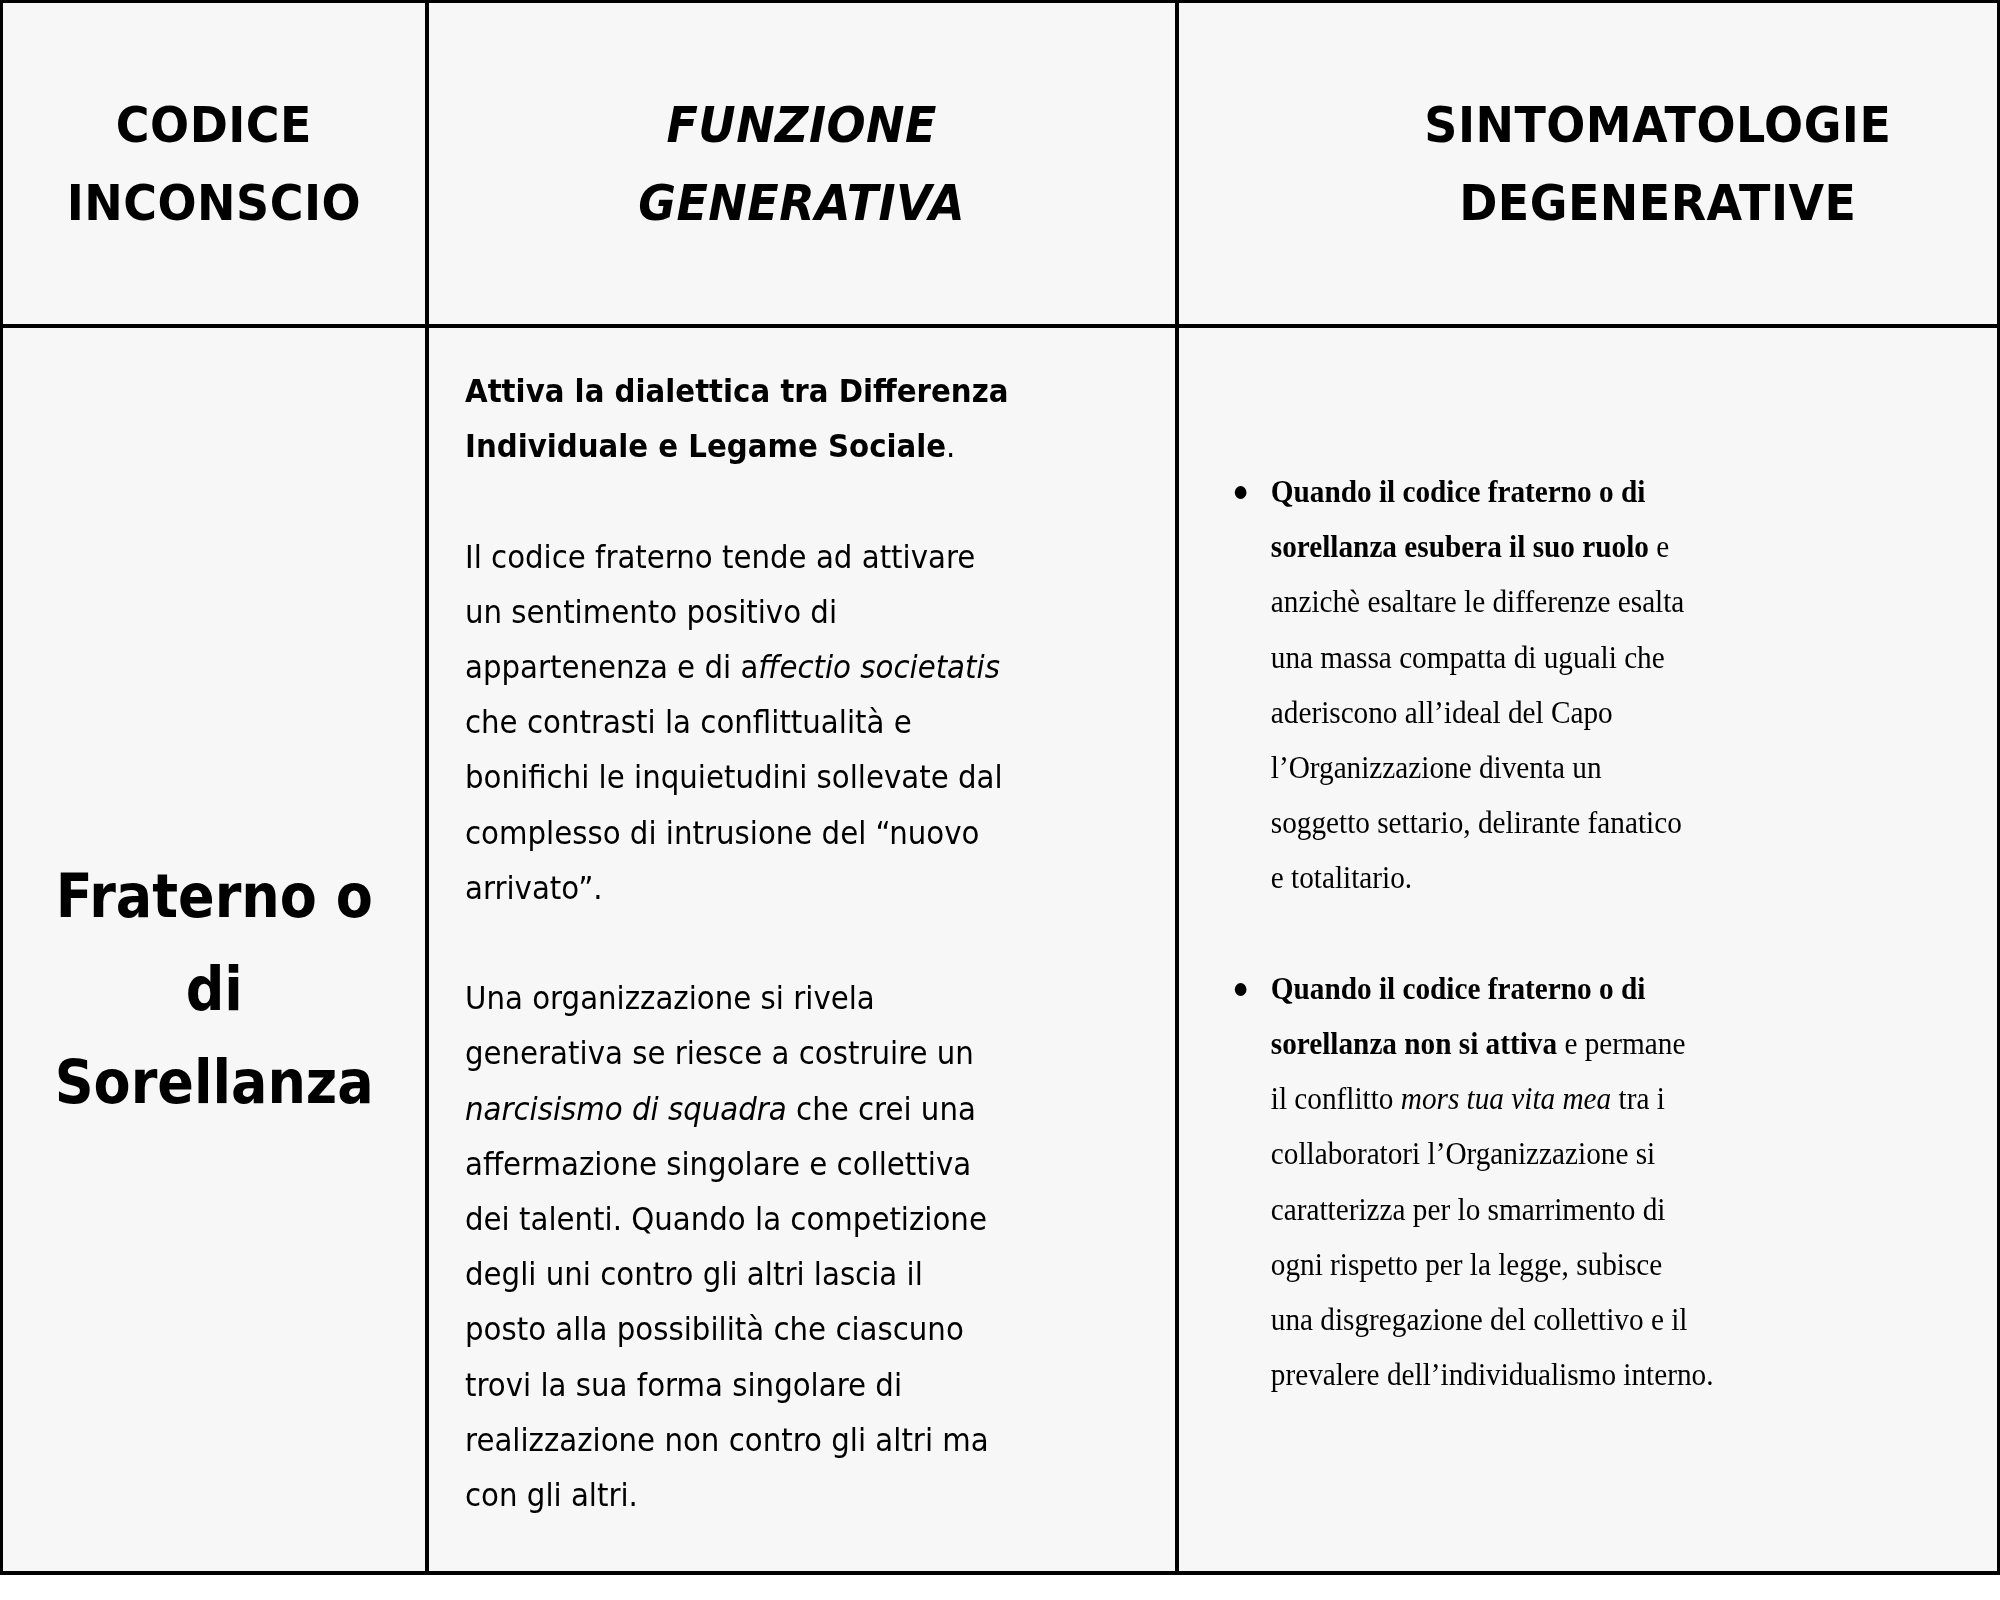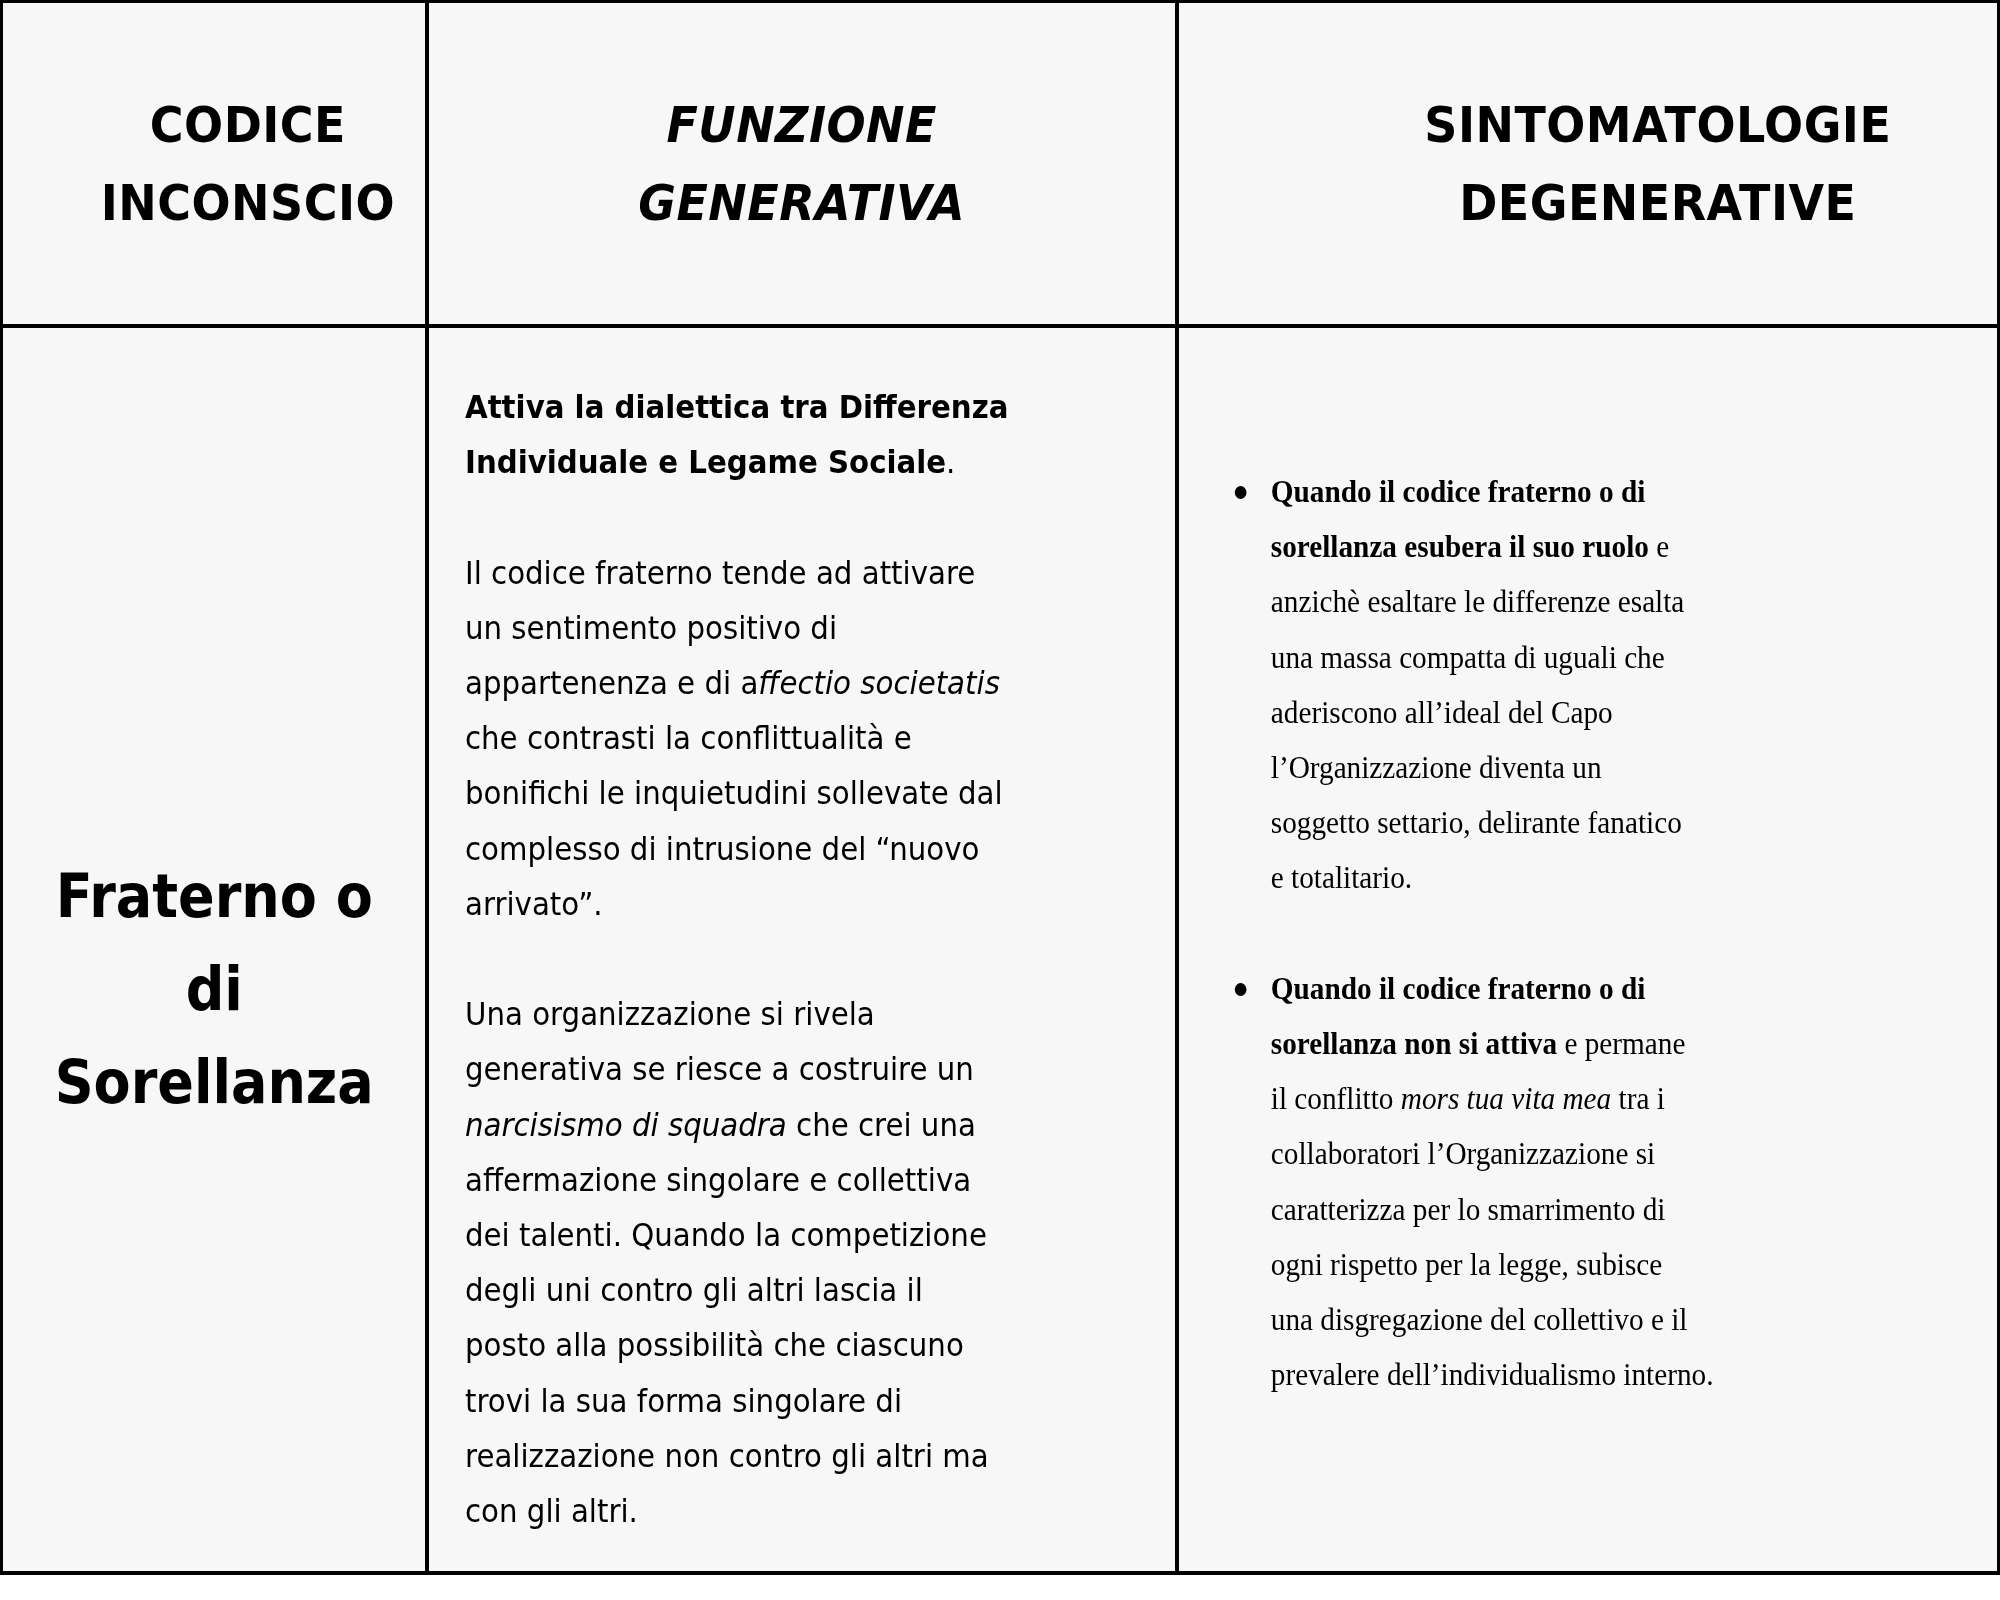--- a/index.html
+++ b/index.html
@@ -56,41 +56,40 @@
     text-align: center;
   }
   .hdr-text {
     font-family: "DejaVu Sans", sans-serif;
     font-weight: bold;
     font-size: 50px;
     line-height: 78px;
     letter-spacing: 0.5px;
     transform: scaleX(0.92);
   }
-  .h1 { left: 0; width: 422px; margin-left: 34px; }
+  .h1 { left: 0; width: 422px; }
   .h2 { left: 426px; width: 746px; font-style: italic; }
   .h3 { left: 1176px; width: 911px; padding-left: 46px; }
 
   .b1 {
     left: 0; width: 422px; top: 325px; height: 1246px;
     display: flex; align-items: center; justify-content: center;
     text-align: center;
     margin-top: 48px;
   }
   .code-text {
     font-weight: bold;
     font-size: 60px;
     line-height: 93px;
     transform: scaleX(0.9);
     margin-top: -20px;
   }
   .b2 {
     left: 426px; width: 662px; top: 325px; height: 1246px;
     padding: 36px 20px 0 36px;
-    margin-top: 16px;
   }
   .b3 {
     left: 1176px; width: 821px; top: 325px; height: 1246px;
     padding: 136px 10px 0 0;
     font-family: Liberation Serif, serif;
   }
   .body-text {
     font-size: 32.5px;
     line-height: 55.2px;
     white-space: nowrap;

